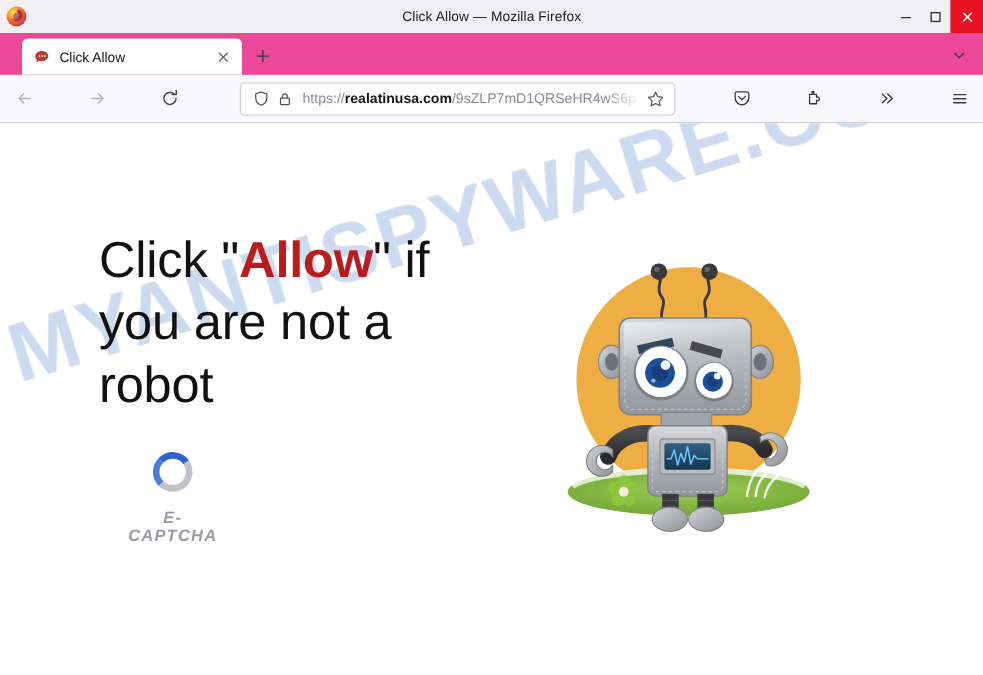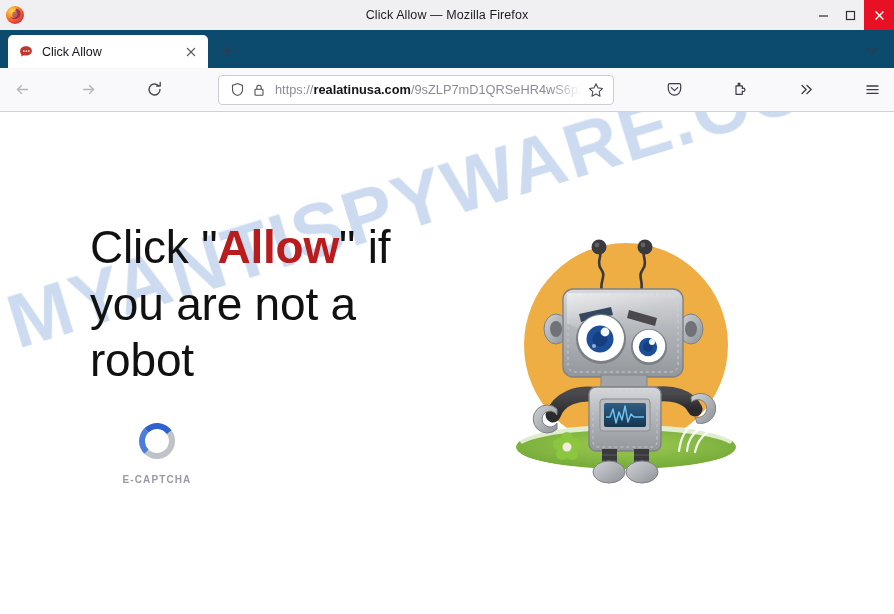--- a/index.html
+++ b/index.html
@@ -68,24 +68,24 @@
   }
   .winbtn.close {
     background: #e81123;
     width: 30px;
   }
 
   
   .tabstrip {
     height: 38px;
     min-height: 38px;
-    background: #0c4a6e;
+    background: #ec4899;
     display: flex;
     align-items: flex-end;
-    padding-left: 8px;
+    padding-left: 20px;
     position: relative;
   }
   .tab {
     height: 33px;
     min-width: 200px;
     max-width: 215px;
     background: #ffffff;
     border-radius: 5px 5px 0 0;
     display: flex;
     align-items: center;
@@ -291,24 +291,25 @@
     text-align: center;
   }
   .captcha-mark {
     width: 52px;
     height: 52px;
     margin: 0 auto;
     position: relative;
   }
   .captcha-label {
     margin-top: 7px;
-    font-size: 10px;
+    font-size: 15px;
     letter-spacing: 1.1px;
     color: #9a9aa5;
     font-weight: 600;
+    font-style: italic;
   }
 
   .hero-right {
     flex: 1 1 auto;
     display: flex;
     justify-content: center;
     align-items: center;
   }
   .robot-wrap {
     width: 250px;

